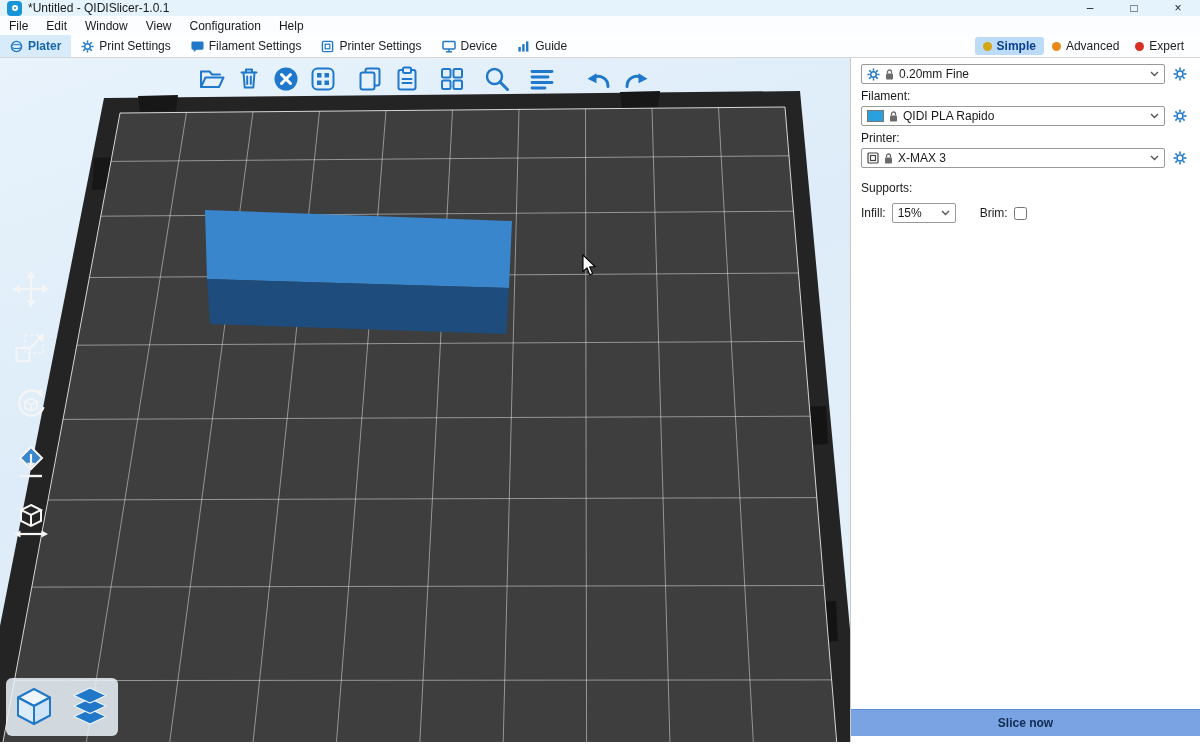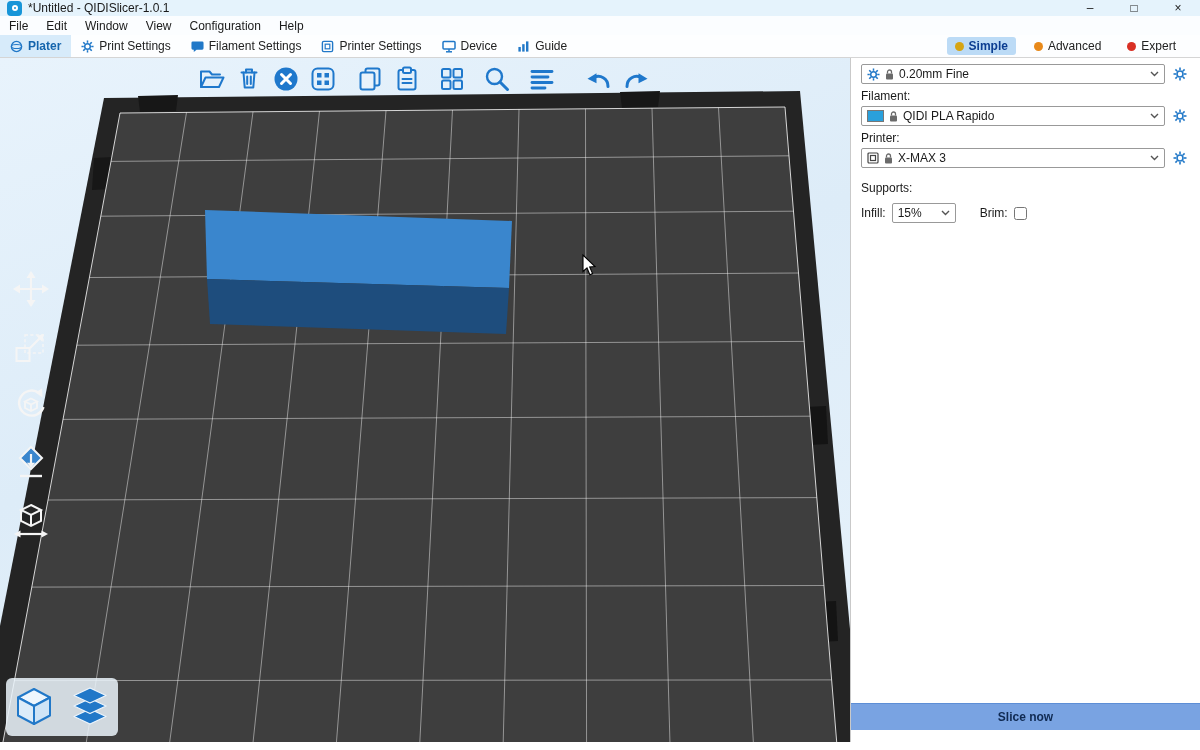--- a/index.html
+++ b/index.html
@@ -14,21 +14,21 @@
 
   
   .menubar { height:19px; background:#fbfdff; display:flex; align-items:center; font-size:12px; color:#1a1a1a; }
   .menu-item { padding:12px 9px; height:100%; display:flex; align-items:center; cursor:default; }
 
   
   .tabbar { height:23px; background:#fdfeff; border-bottom:1px solid #d5d5d5; display:flex; align-items:stretch; font-size:12px; }
   .tab { display:flex; align-items:center; gap:5px; padding:0 10px; color:#222; }
   .tab.selected { background:#d7ebfa; color:#1565ad; font-weight:bold; }
   .tab svg, .tab .gearglyph { flex:none; }
-  .modes { margin-left:auto; display:flex; align-items:center; gap:10px; padding-right:16px; }
+  .modes { margin-left:auto; display:flex; align-items:center; padding-right:8px; }
   .mode { display:flex; align-items:center; gap:5px; padding:2px 8px; border-radius:3px; color:#222; }
   .mode.selected { background:#bcdbf6; color:#0b3d91; font-weight:bold; }
   .dot { width:9px; height:9px; border-radius:50%; display:block; }
 
   
   .main { display:flex; height:684px; }
   .viewport { position:relative; width:850px; height:684px; overflow:hidden;
               background:linear-gradient(160deg,#e8f3fc 0%,#ddecf8 45%,#e7f2fb 100%); }
   .bed-svg { position:absolute; left:0; top:0; }
 
@@ -57,21 +57,21 @@
            display:flex; align-items:center; gap:5px; padding:0 5px; min-width:0; }
   .combo .value { white-space:nowrap; overflow:hidden; }
   .chev { margin-left:auto; flex:none; }
   .gear-btn { width:20px; height:20px; margin-left:5px; display:flex; align-items:center; justify-content:center; }
   .swatch { width:17px; height:12px; border:1px solid #777; flex:none; }
   .row-inline { display:flex; align-items:center; margin-top:13px; gap:7px; }
   .row-inline2 { display:flex; align-items:center; margin-top:8px; gap:6px; }
   .combo.small { flex:none; width:64px; }
   .brim-label { margin-left:18px; }
   input[type=checkbox] { width:13px; height:13px; }
-  .slice-btn { position:absolute; left:0; bottom:12px; width:100%; height:27px; background:#79a3e2; border:none;
+  .slice-btn { position:absolute; left:0; bottom:6px; width:100%; height:27px; background:#79a3e2; border:none;
                border-top:1px solid #5d8ed6; color:#102a52; font-weight:bold; font-size:12px; font-family:"Liberation Sans",sans-serif; }
   svg { display:block; }
 </style>
 </head>
 <body>
 
 <div class="titlebar">
   <div class="app-logo">
       <span></span>
     </div>

